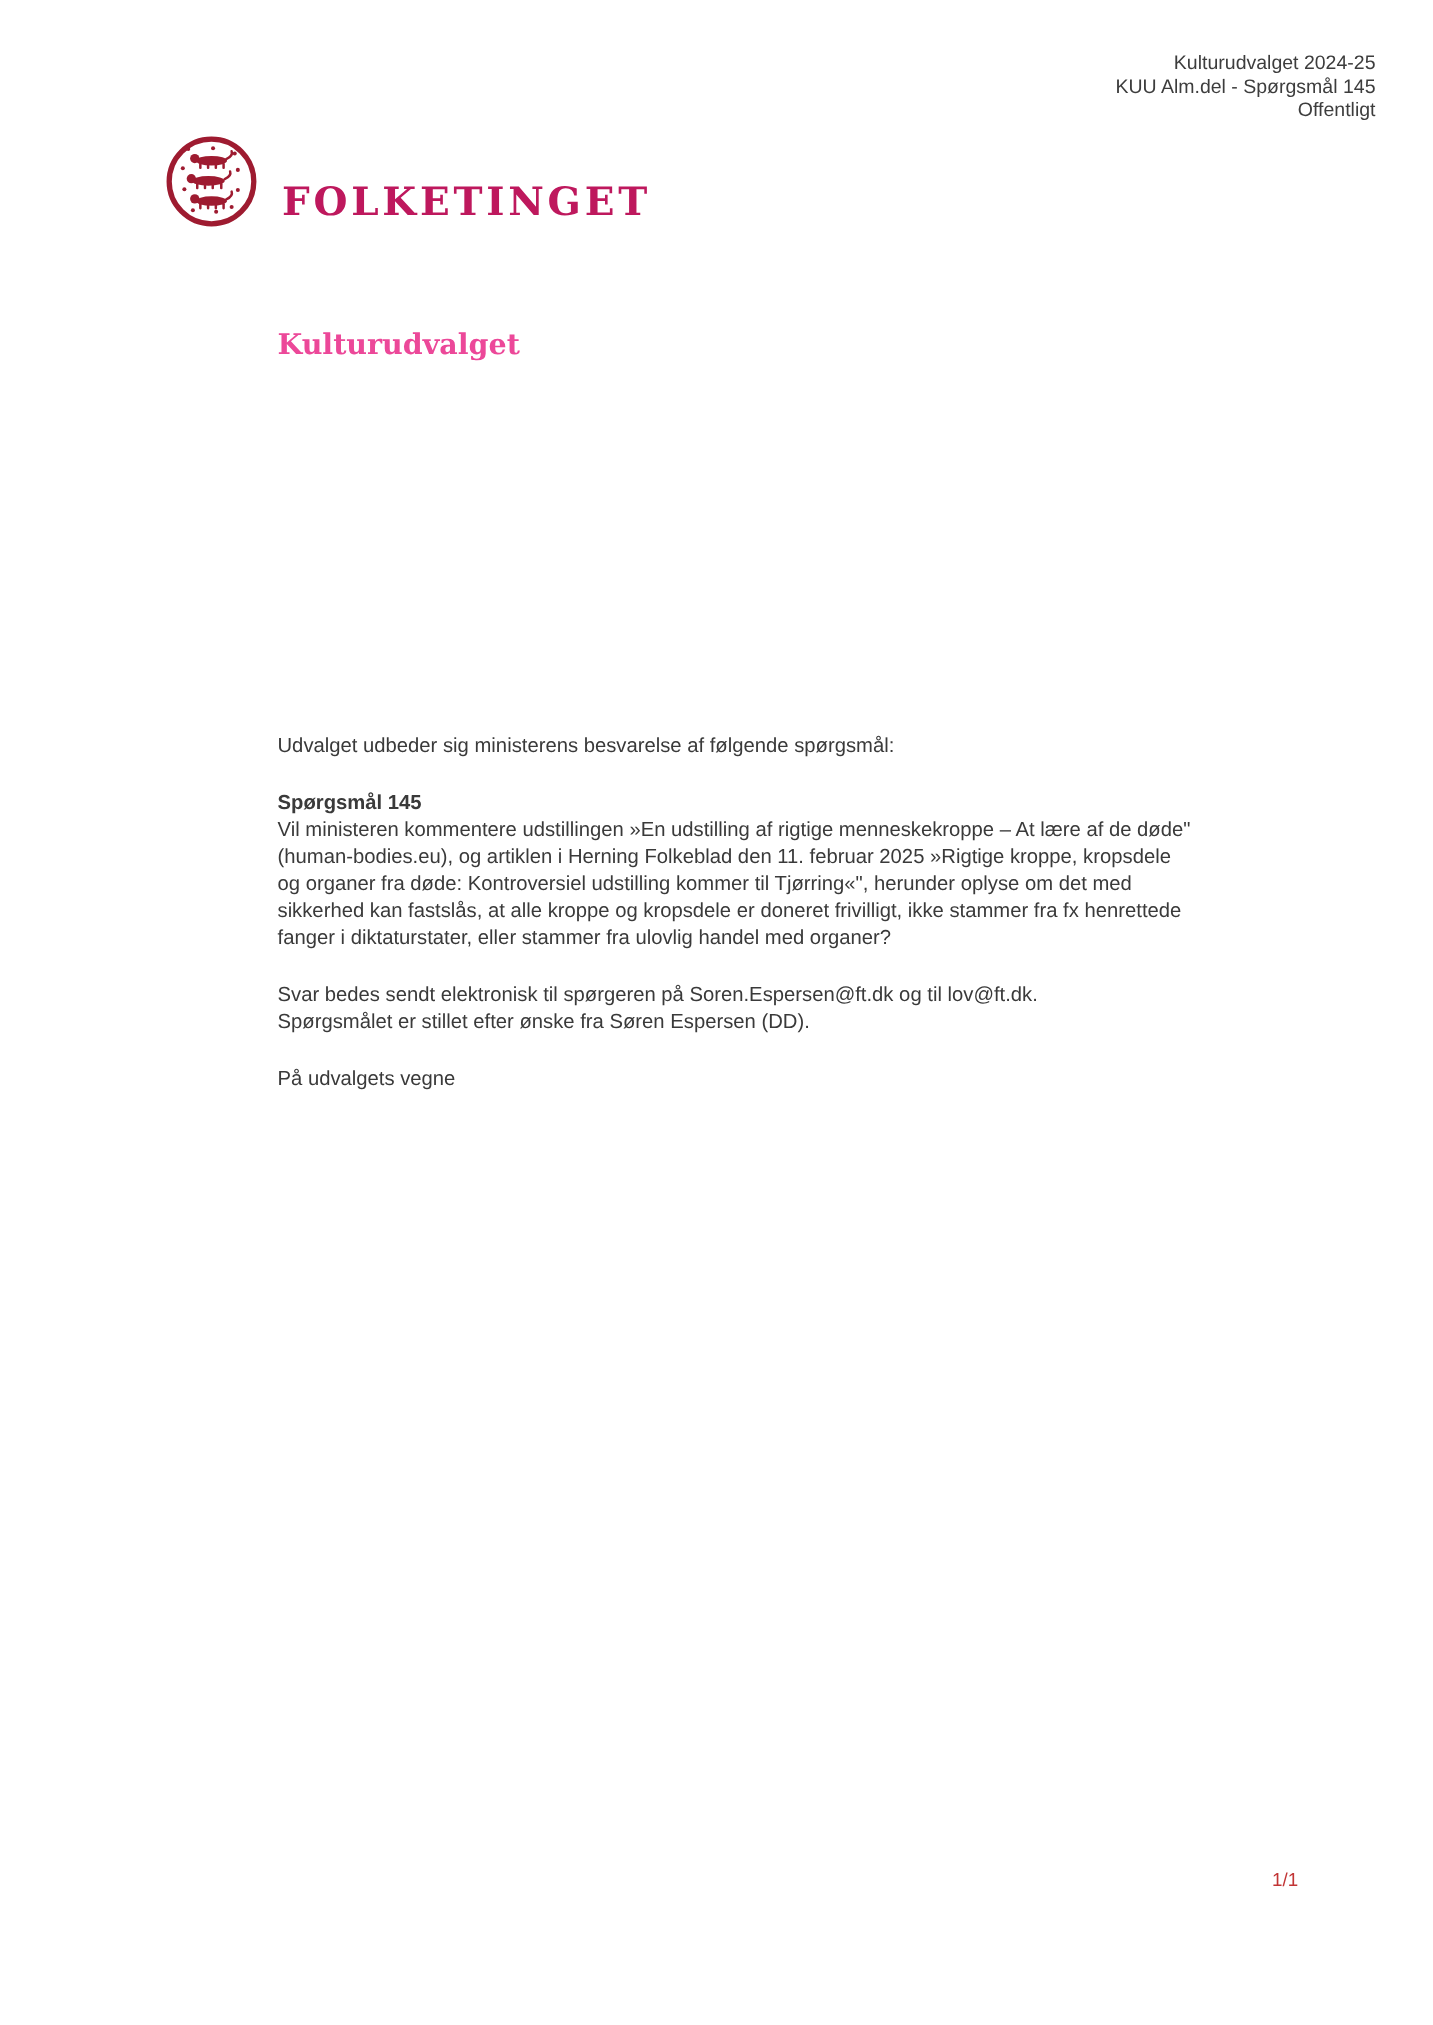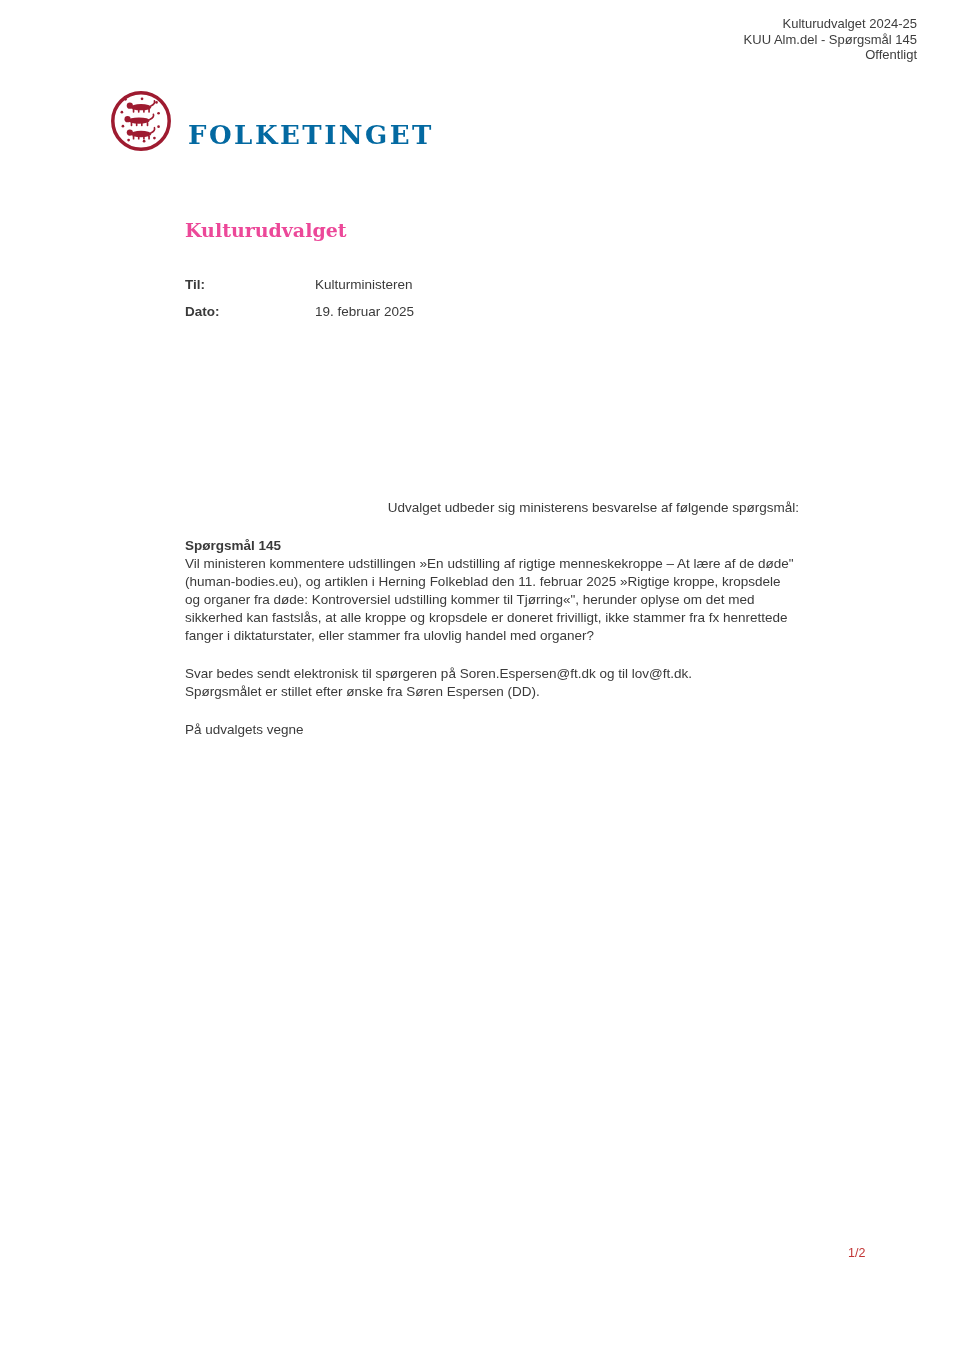--- a/index.html
+++ b/index.html
@@ -10,21 +10,21 @@
     height: 1350px;
     background: #ffffff;
     font-family: "Liberation Sans", sans-serif;
     color: #3a3a3a;
     overflow: hidden;
   }
 
   
   .header-meta {
     position: absolute;
-    top: 16px;
+    top: 34px;
     right: 38px;
     text-align: right;
     font-size: 13px;
     line-height: 15.5px;
     color: #3d3d3d;
   }
 
   
   .logo-row {
     position: absolute;
@@ -33,21 +33,21 @@
     display: flex;
     align-items: center;
     gap: 16px;
   }
   .logo-mark { width: 62px; height: 62px; display: block; }
   .wordmark {
     font-family: "DejaVu Serif", serif;
     font-weight: bold;
     font-size: 26px;
     letter-spacing: 2.5px;
-    color: #0369a1;
+    color: #be185d;
     padding-top: 4px;
     margin-top: 23px;
   }
 
   
   .doc-title {
     position: absolute;
     top: 219px;
     left: 185px;
     font-family: "DejaVu Serif", serif;
@@ -74,21 +74,21 @@
   .body-block {
     position: absolute;
     top: 488px;
     left: 185px;
     width: 614px;
     font-size: 13.5px;
     line-height: 18px;
     color: #3a3a3a;
   }
   .body-block .para { margin-top: 20px; }
-  .body-block .para.first { margin-top: 11px; text-align: right; }
+  .body-block .para.first { margin-top: 0; }
   .body-block .bold { font-weight: bold; }
   .sig-line { margin-top: 0; }
 
   
   .page-number {
     position: absolute;
     top: 1246px;
     left: 848px;
     font-size: 12.5px;
     color: #c23535;
@@ -152,37 +152,31 @@
             <circle cx="33" cy="49.5" r="1.3"></circle> 
             <circle cx="43" cy="46.5" r="1.3"></circle>
         </g>
       </svg>
     </span>
     <span class="wordmark">FOLKETINGET</span>
   </div>
 
   <div class="doc-title">Kulturudvalget</div>
 
-  <div class="meta-table">
-    <div class="meta-label">Til:</div>
-    <div class="meta-value">Kulturministeren</div>
-    <div class="meta-label">Dato:</div>
-    <div class="meta-value">19. februar 2025</div>
-  </div>
 
   <div class="body-block">
     <div class="para first">Udvalget udbeder sig ministerens besvarelse af følgende spørgsmål:</div>
     <div class="para">
       <div class="bold">Spørgsmål 145</div>
       <div>Vil ministeren kommentere udstillingen »En udstilling af rigtige menneskekroppe – At lære af de døde" (human-bodies.eu), og artiklen i Herning Folkeblad den 11. februar 2025 »Rigtige kroppe, kropsdele og organer fra døde: Kontroversiel udstilling kommer til Tjørring«", herunder oplyse om det med sikkerhed kan fastslås, at alle kroppe og kropsdele er doneret frivilligt, ikke stammer fra fx henrettede fanger i diktaturstater, eller stammer fra ulovlig handel med organer?</div>
     </div>
     <div class="para">
       <div>Svar bedes sendt elektronisk til spørgeren på Soren.Espersen@ft.dk og til lov@ft.dk.</div>
       <div>Spørgsmålet er stillet efter ønske fra Søren Espersen (DD).</div>
     </div>
     <div class="para">
       <div class="sig-line">På udvalgets vegne</div>
     </div>
   </div>
 
-  <div class="page-number">1/2</div>
+  <div class="page-number">1/1</div>
 
 </div>
 
 </body></html>

